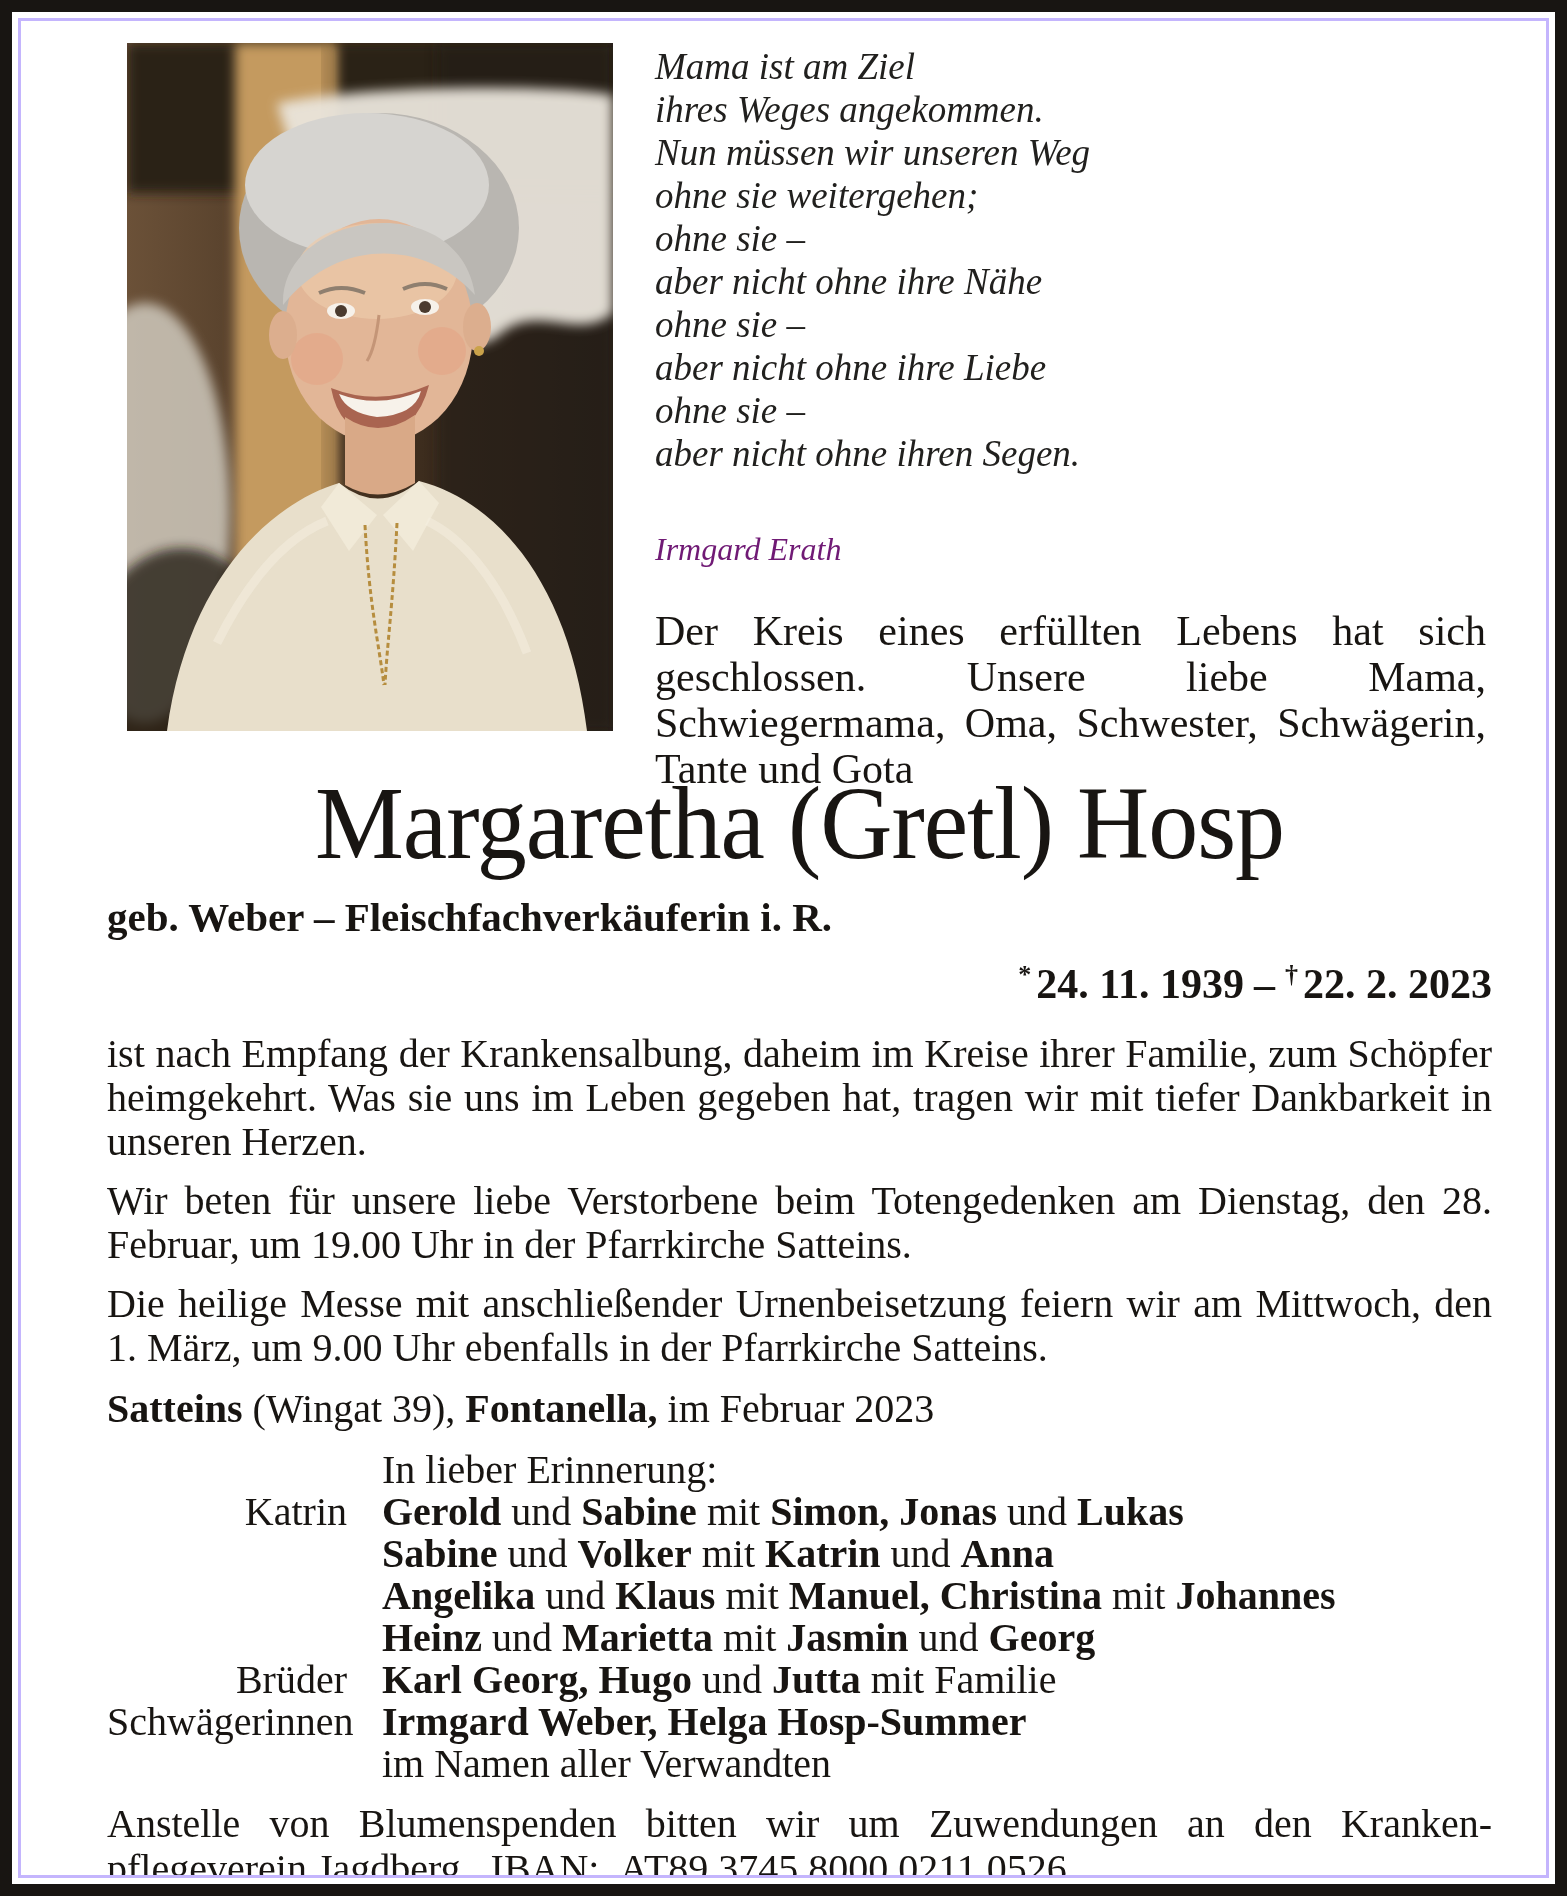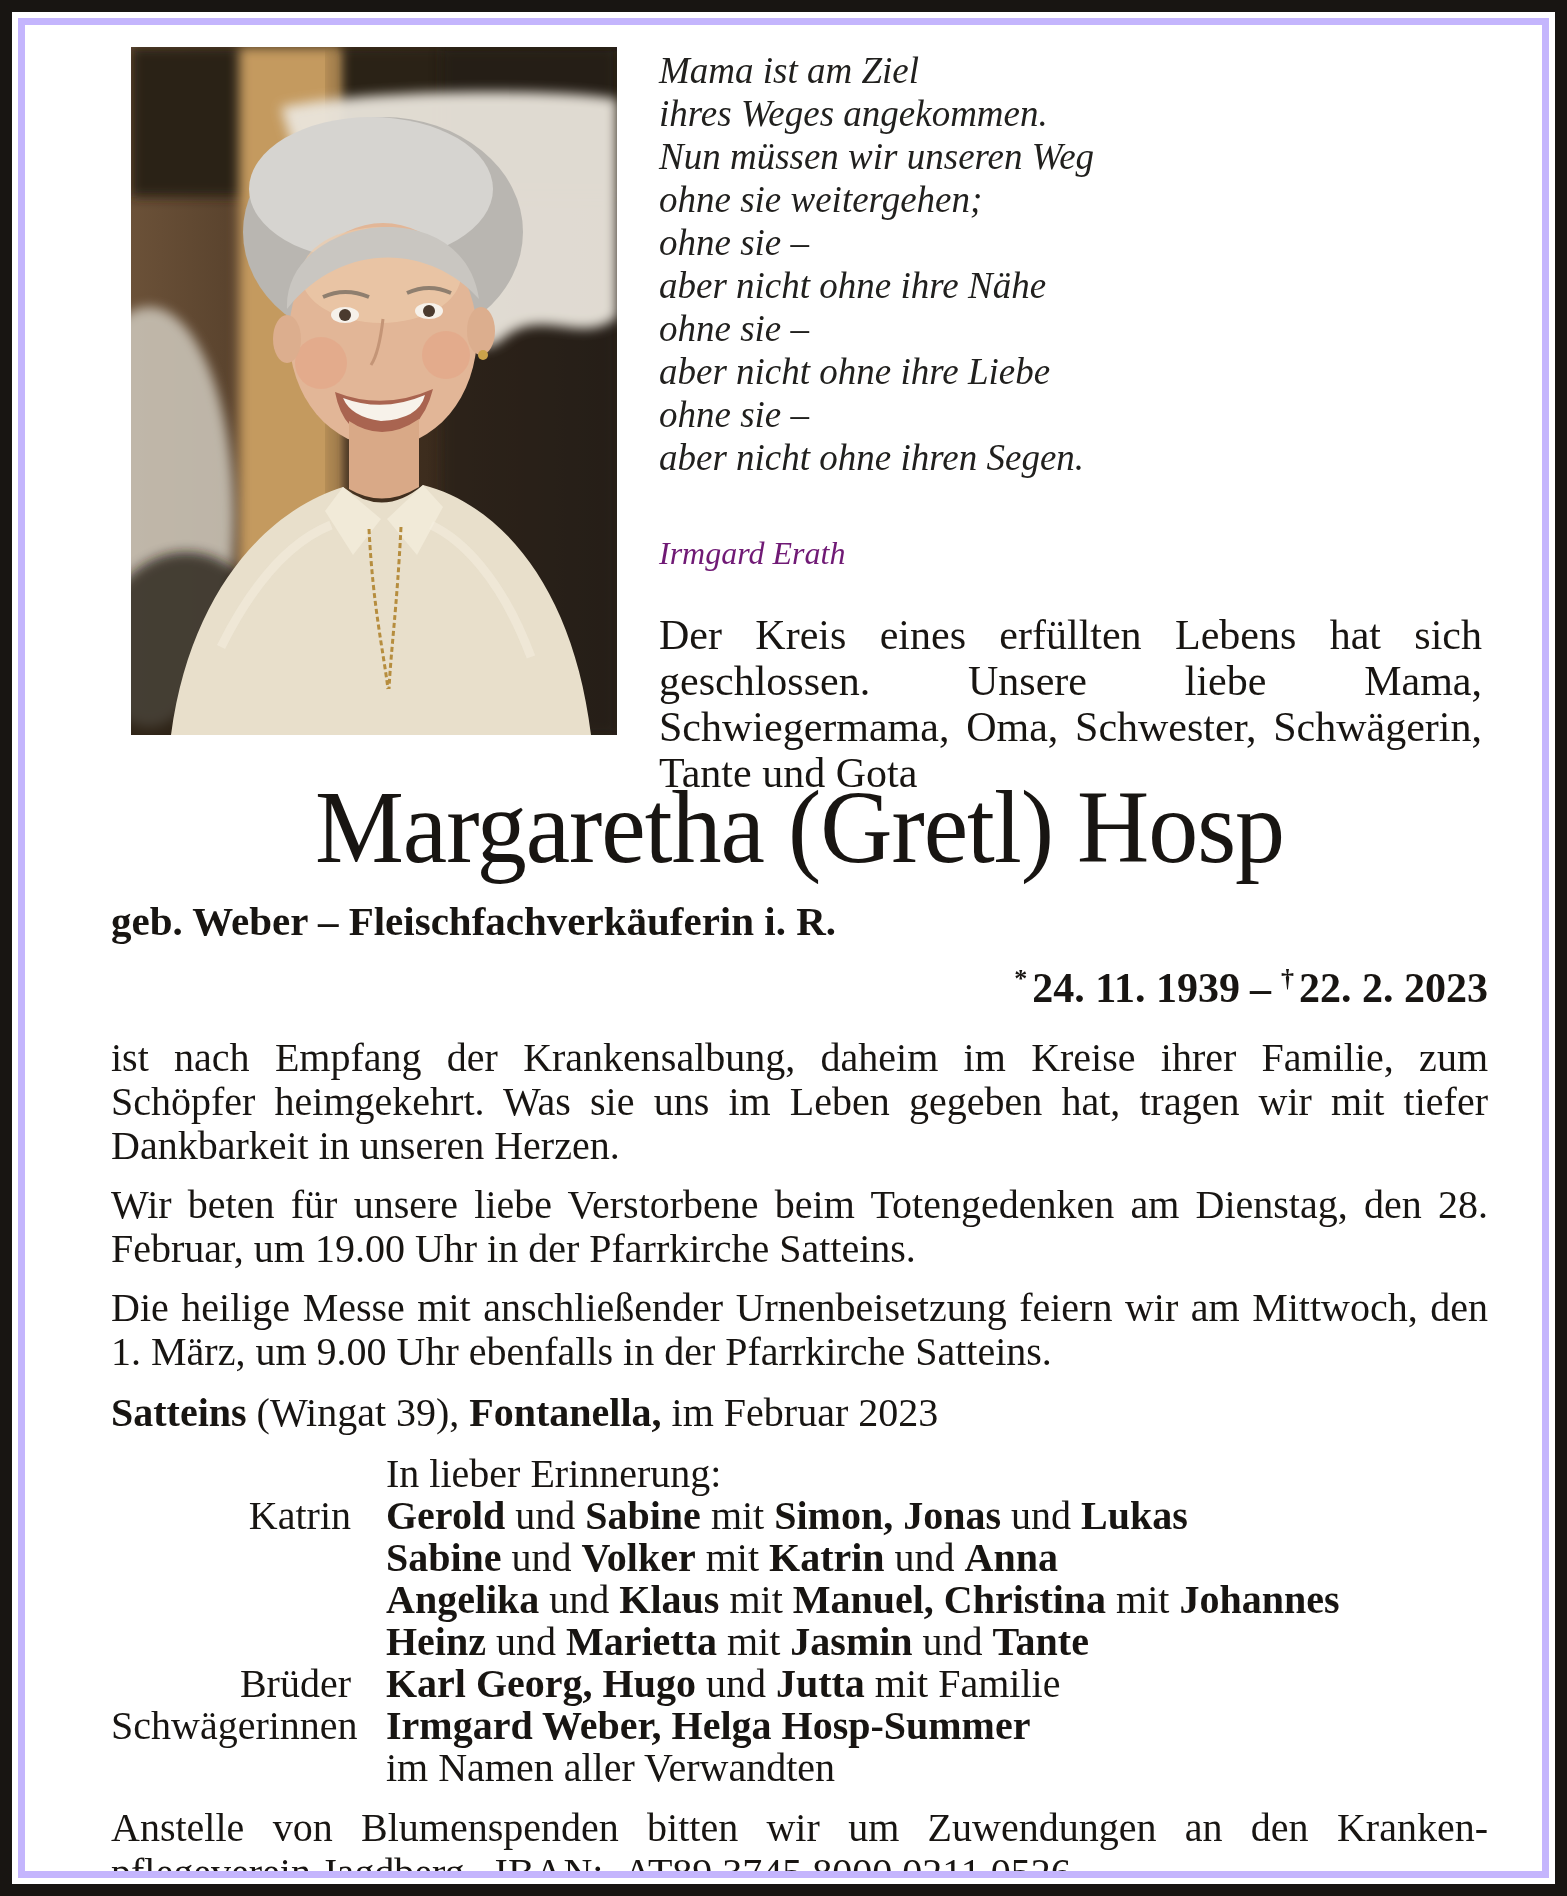--- a/index.html
+++ b/index.html
@@ -1,21 +1,21 @@
 <!DOCTYPE html>
 <html><head>
 <meta charset="utf-8">
 <style>
   * { margin:0; padding:0; box-sizing:border-box; }
   html,body { background:#ffffff; }
   body { width:1567px; font-family:"Liberation Serif","DejaVu Serif",serif; color:#181512; }
 
   .page { width:1567px; height:1896px; background:#181512; padding:12px; }
   .gap  { width:100%; height:100%; background:#ffffff; padding:6px; }
-  .inner{ width:100%; height:100%; background:#ffffff; border:7px solid #c4b5fd;
+  .inner{ width:100%; height:100%; background:#ffffff; border:3px solid #c4b5fd;
           padding:22px 54px 8px 86px; overflow:hidden; }
 
   
   .top-row { display:flex; height:688px; }
   .photo-wrap { flex:none; width:486px; height:688px; margin-left:20px; overflow:hidden; }
   .photo-wrap svg { display:block; width:486px; height:688px; }
   .right-col { flex:1; padding-left:42px; padding-top:2px; }
 
   .poem { font-style:italic; font-size:37px; line-height:43px; color:#21201e; }
   .poem .line { white-space:nowrap; }
@@ -154,21 +154,21 @@
             <div class="rem-row">
               <div class="rem-label"></div>
               <div class="rem-names"><span class="b">Sabine</span><span> und </span><span class="b">Volker</span><span> mit </span><span class="b">Katrin</span><span> und </span><span class="b">Anna</span></div>
             </div>
             <div class="rem-row">
               <div class="rem-label"></div>
               <div class="rem-names"><span class="b">Angelika</span><span> und </span><span class="b">Klaus</span><span> mit </span><span class="b">Manuel, Christina</span><span> mit </span><span class="b">Johannes</span></div>
             </div>
             <div class="rem-row">
               <div class="rem-label"></div>
-              <div class="rem-names"><span class="b">Heinz</span><span> und </span><span class="b">Marietta</span><span> mit </span><span class="b">Jasmin</span><span> und </span><span class="b">Tante</span></div>
+              <div class="rem-names"><span class="b">Heinz</span><span> und </span><span class="b">Marietta</span><span> mit </span><span class="b">Jasmin</span><span> und </span><span class="b">Georg</span></div>
             </div>
             <div class="rem-row">
               <div class="rem-label">Brüder</div>
               <div class="rem-names"><span class="b">Karl Georg, Hugo</span><span> und </span><span class="b">Jutta</span><span> mit Familie</span></div>
             </div>
             <div class="rem-row">
               <div class="rem-label">Schwägerinnen</div>
               <div class="rem-names"><span class="b">Irmgard Weber, Helga Hosp-Summer</span></div>
             </div>
             <div class="rem-row">

